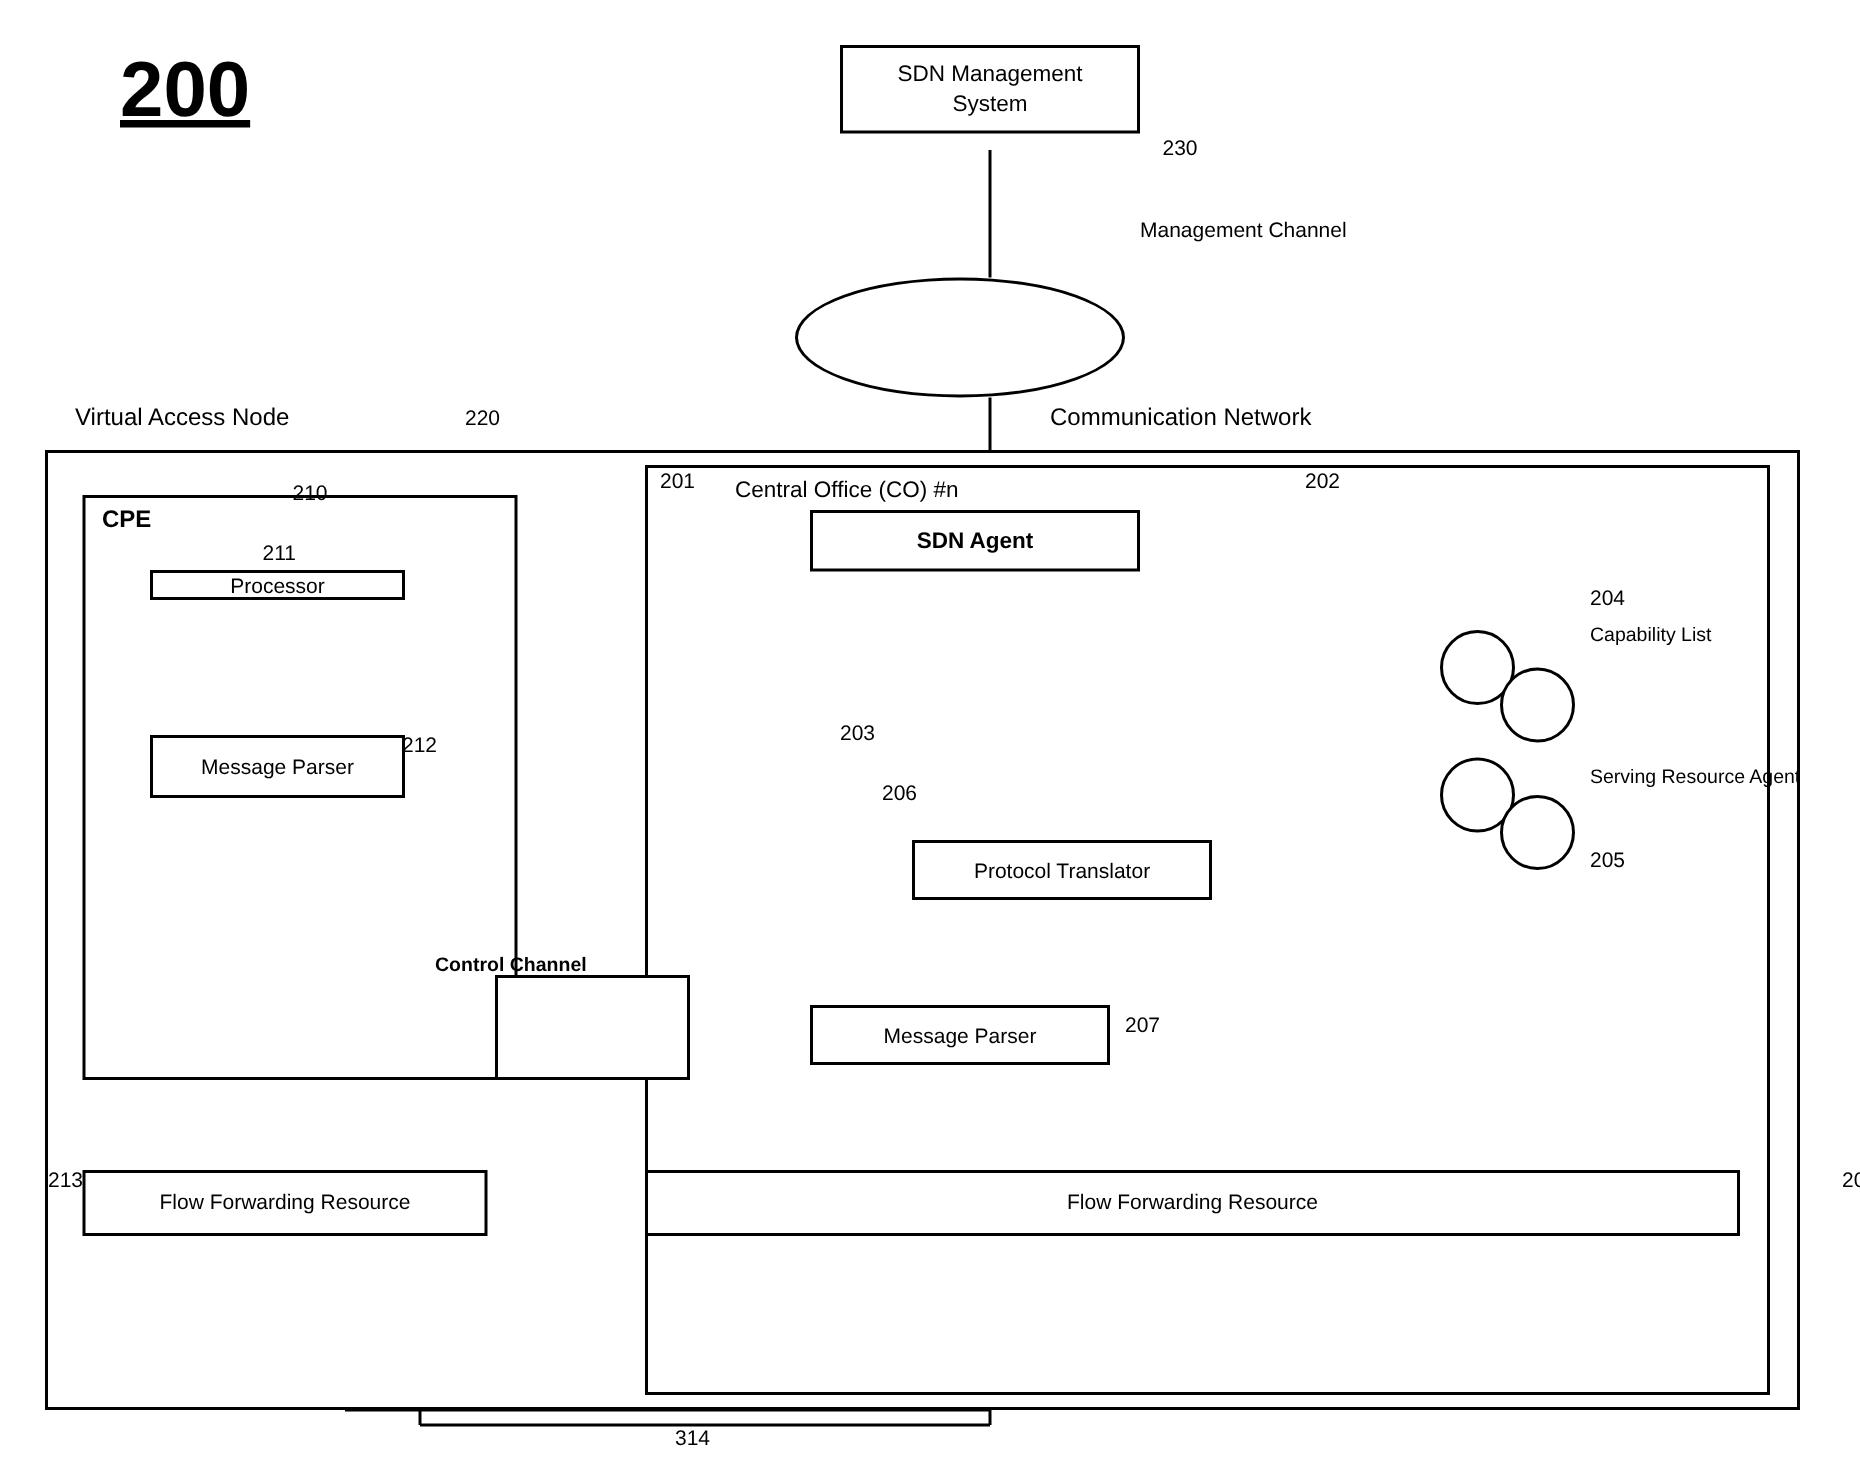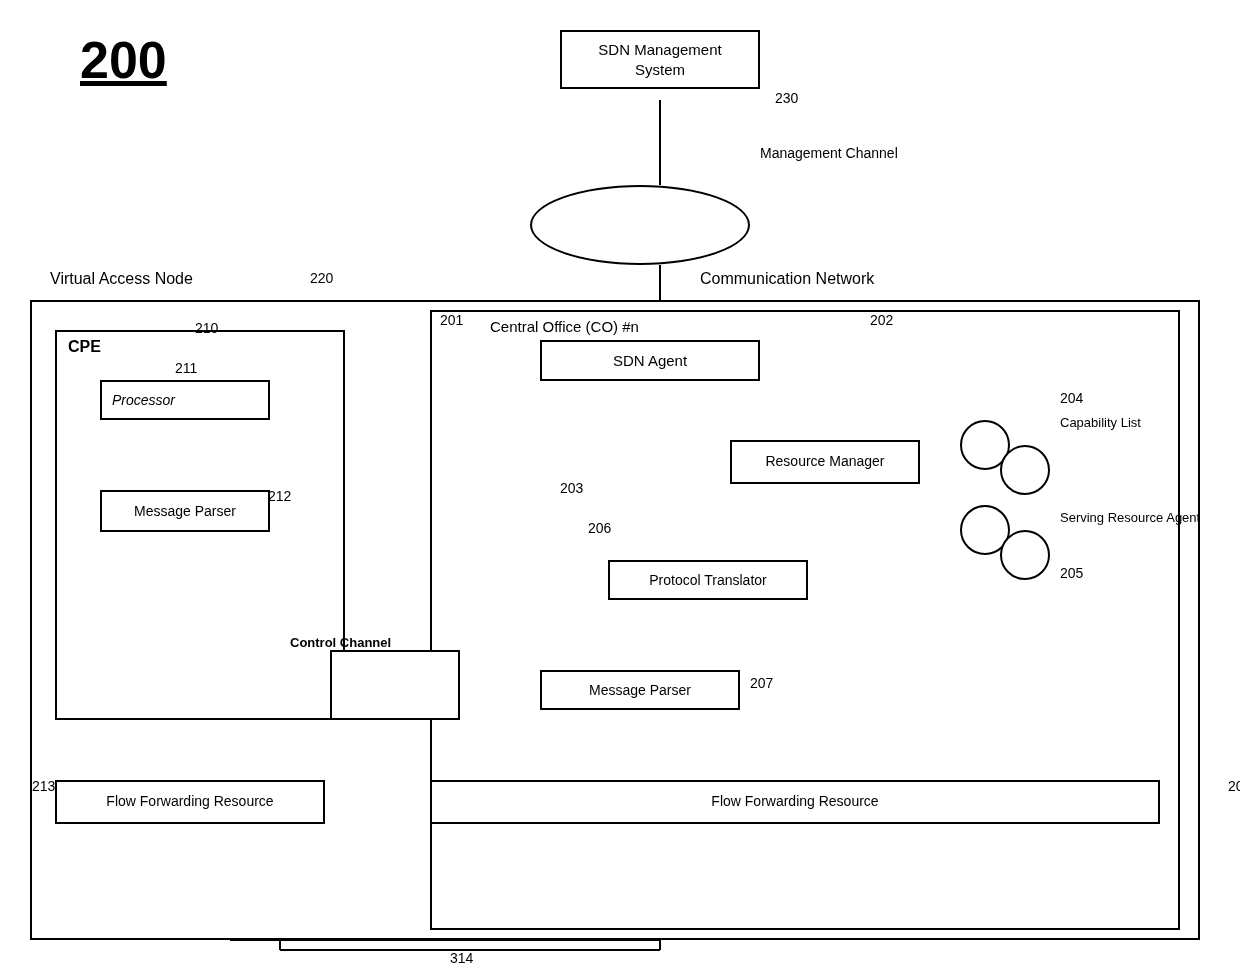--- a/index.html
+++ b/index.html
@@ -108,20 +108,21 @@
     .sdn-agent-box {
       position: absolute;
       top: 340px;
       left: 540px;
       width: 220px;
       padding: 10px;
       border: 2px solid #000;
       text-align: center;
       font-size: 15px;
       background: #fff;
+      font-weight: bold;
     }
     
     .resource-mgr-box {
       position: absolute;
       top: 440px;
       left: 730px;
       width: 190px;
       padding: 10px;
       border: 2px solid #000;
       text-align: center;
@@ -169,25 +170,24 @@
       left: 68px;
       font-size: 16px;
       font-weight: bold;
     }
     
     .processor-box {
       position: absolute;
       top: 380px;
       left: 100px;
       width: 170px;
-      padding: 10px;
-      border: 2px solid #000;
-      font-size: 14px;
-      background: #fff;
-      font-style: italic;
+      border: 2px solid #000;
+      text-align: center;
+      font-size: 14px;
+      background: #fff;
     }
     
     .msg-parser-cpe-box {
       position: absolute;
       top: 490px;
       left: 100px;
       width: 170px;
       padding: 10px;
       border: 2px solid #000;
       text-align: center;
@@ -412,23 +412,20 @@
 
   <div class="co-box"></div>
   <div class="num-label" style="top:312px;left:440px;">201</div>
   <div class="co-label">Central Office (CO) #n</div>
   <div class="num-label" style="top:312px;left:870px;">202</div>
 
   <div class="sdn-agent-box">
     <span>SDN Agent</span>
   </div>
 
-  <div class="resource-mgr-box">
-    <span>Resource Manager</span>
-  </div>
 
   <div class="protocol-box">
     <span>Protocol Translator</span>
   </div>
 
   <div class="msg-parser-co-box">
     <span>Message Parser</span>
   </div>
   <div class="num-label" style="top:675px;left:750px;">207</div>
 

